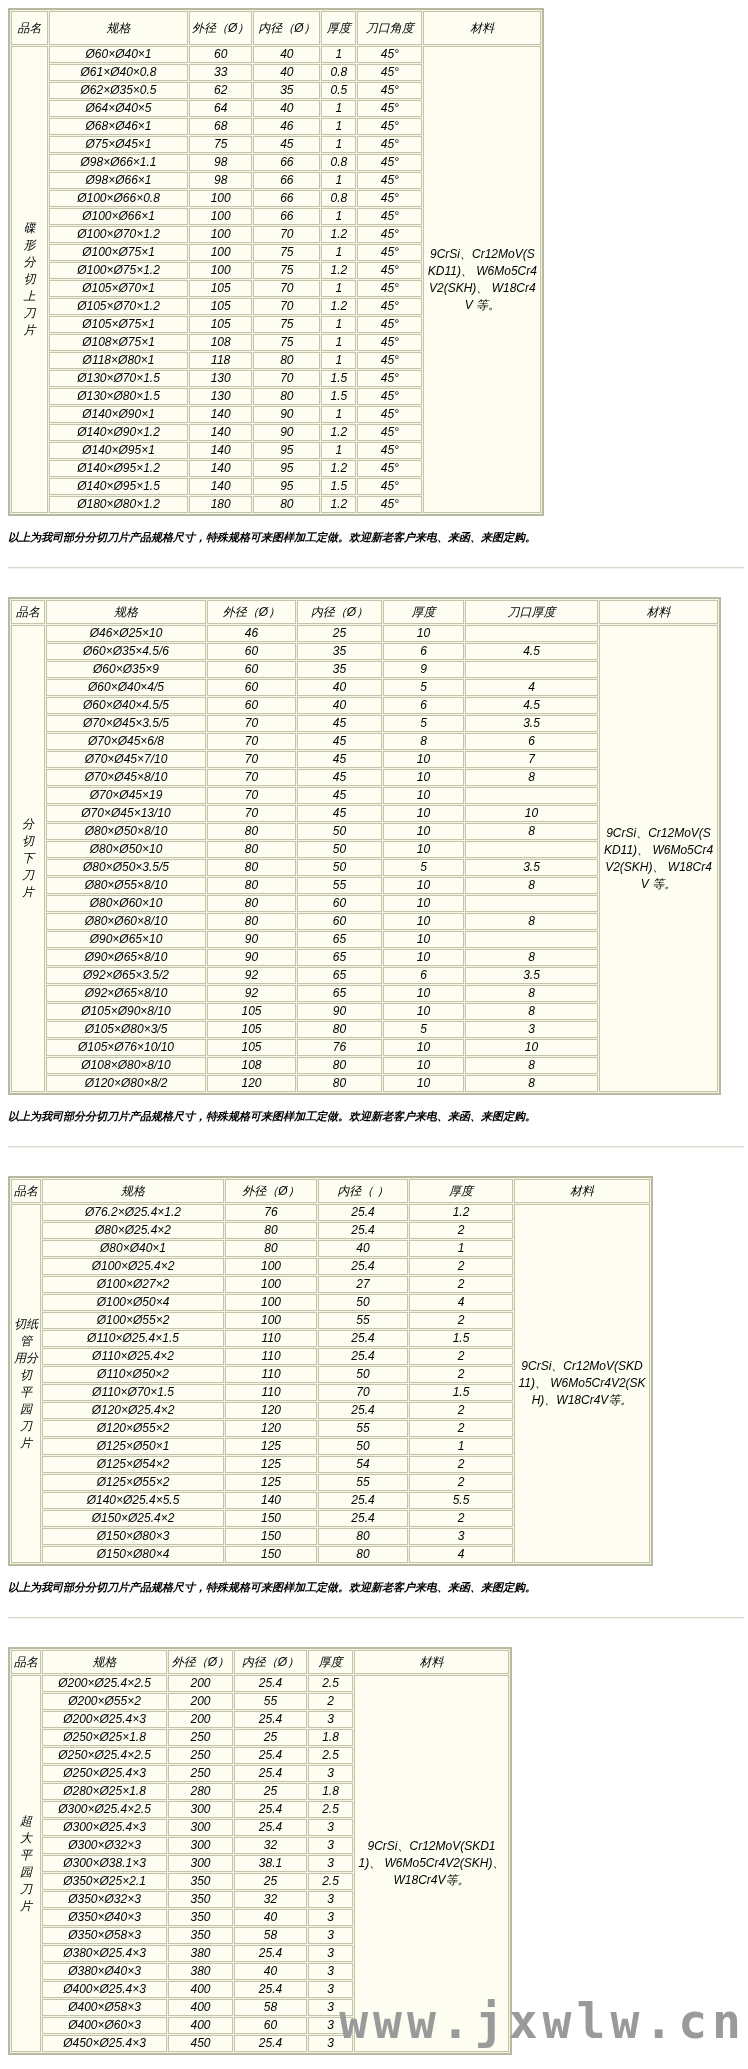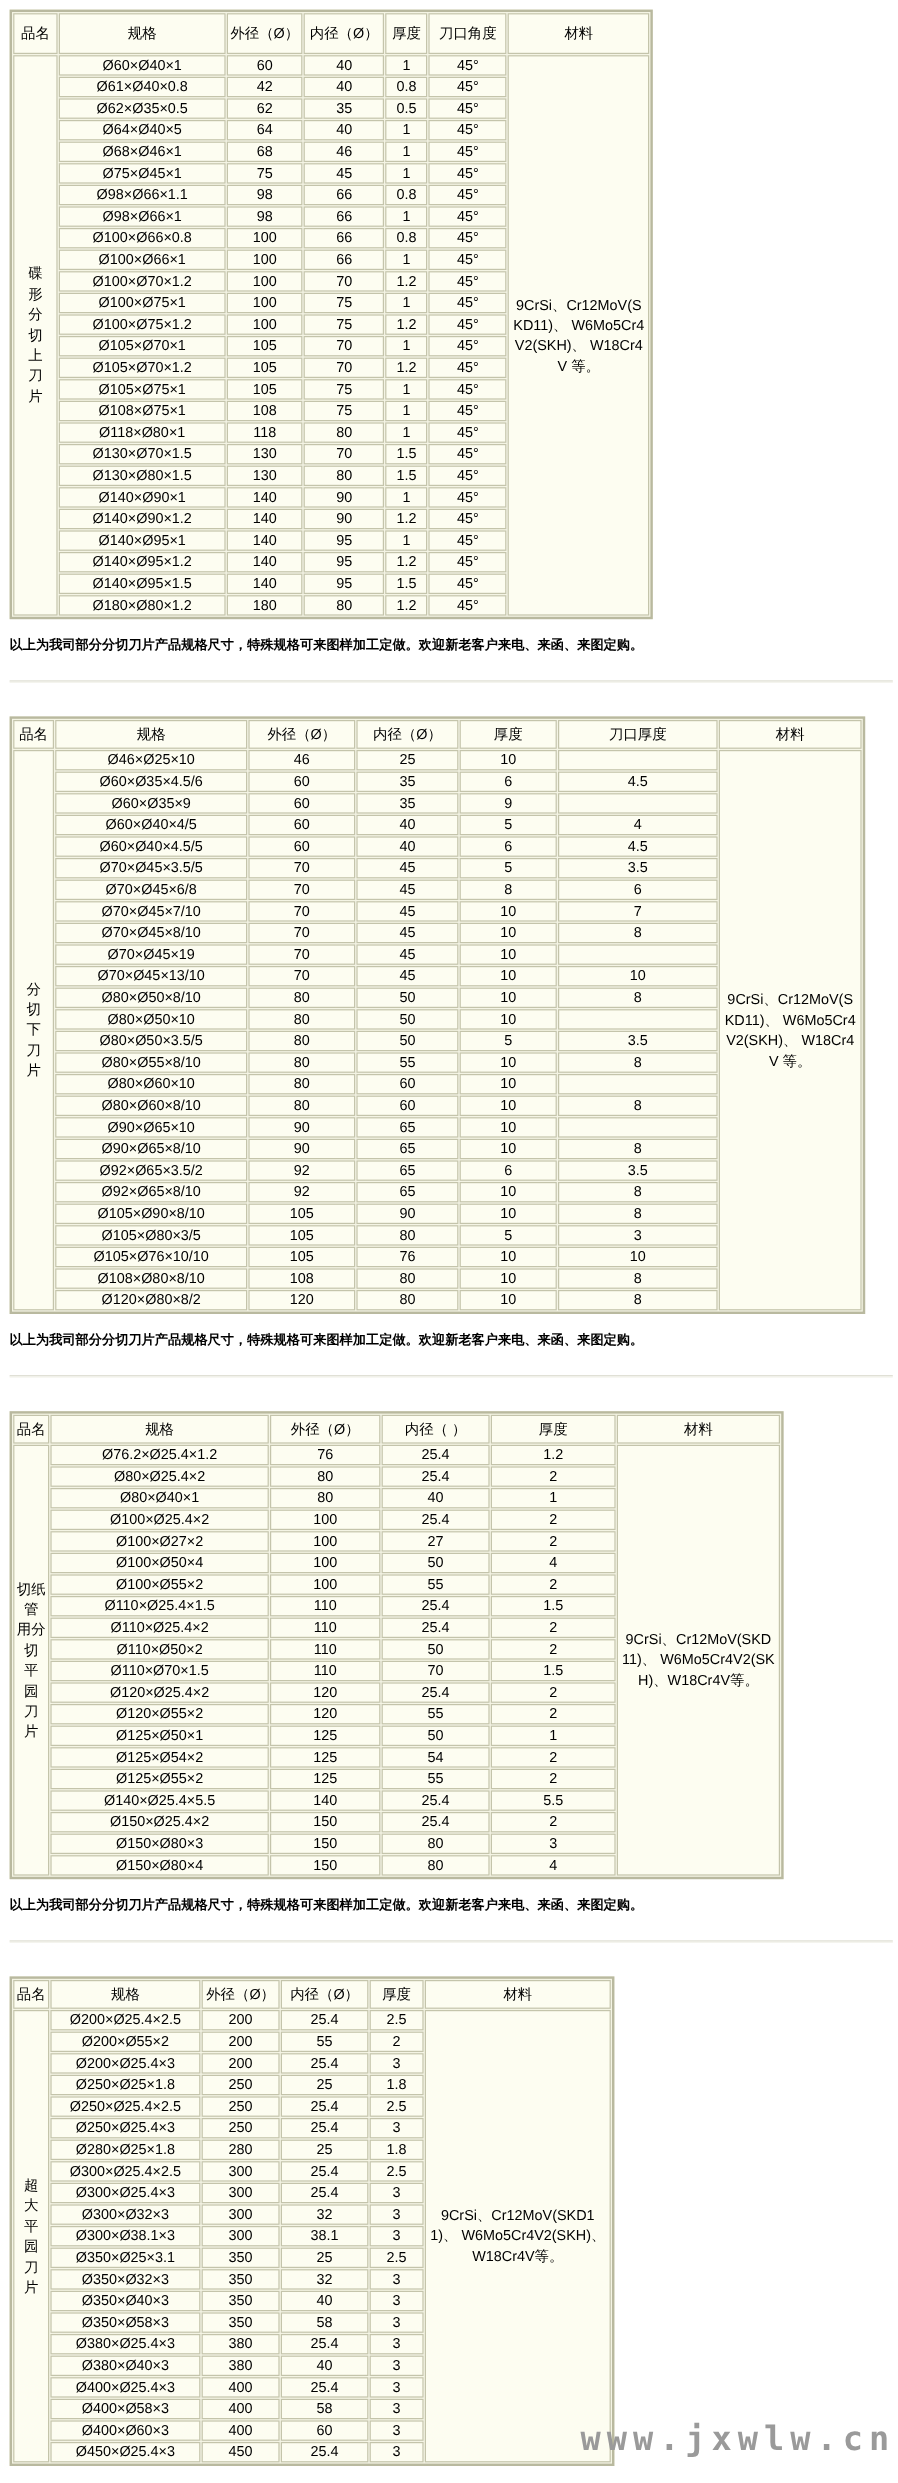--- a/index.html
+++ b/index.html
@@ -4,21 +4,21 @@
 <style>
   html,body{margin:0;padding:0;background:#ffffff;}
   .page{
     position:relative;
     width:748px;height:2069px;
     overflow:hidden;
     background:#ffffff;
     font-family:"Liberation Sans","DejaVu Sans",sans-serif;
     color:#000;
   }
-  .content{padding:8px 0 0 8px;}
+  .content{padding:8px 0 0 8px;font-style:italic;}
   .section{position:relative;}
   .spec-table{
     border-collapse:separate;
     border-spacing:1px;
     border:2px solid #b9b99f;
     background:#f4f4e4;
   }
   .spec-table th,.spec-table td{
     border:1px solid #c4c4ab;
     background:#fdfdf1;
@@ -58,21 +58,21 @@
     border-bottom:1px solid #f2f2ea;
     margin:22px 0 0 0;
     width:736px;
   }
   .gap{height:28px;}
   .watermark{
     position:absolute;
     right:2px;
     bottom:20px;
     font-family:"DejaVu Sans Mono","Liberation Mono",monospace;
-    font-size:28px;
+    font-size:48px;
     font-weight:600;
     letter-spacing:5px;
     color:#9a9a9a;
     white-space:nowrap;
   }
 </style>
 </head>
 <body>
 
 <div class="page">
@@ -113,21 +113,21 @@
               </td>
               <td>Ø60×Ø40×1</td>
               <td>60</td>
               <td>40</td>
               <td>1</td>
               <td>45°</td>
               <td class="material-cell" rowspan="26">9CrSi、Cr12MoV(SKD11)、 W6Mo5Cr4V2(SKH)、 W18Cr4V 等。</td>
             </tr>
             <tr>
               <td>Ø61×Ø40×0.8</td>
-              <td>42</td>
+              <td>33</td>
               <td>40</td>
               <td>0.8</td>
               <td>45°</td>
             </tr>
             <tr>
               <td>Ø62×Ø35×0.5</td>
               <td>62</td>
               <td>35</td>
               <td>0.5</td>
               <td>45°</td>
@@ -771,21 +771,21 @@
               <td>32</td>
               <td>3</td>
             </tr>
             <tr>
               <td>Ø300×Ø38.1×3</td>
               <td>300</td>
               <td>38.1</td>
               <td>3</td>
             </tr>
             <tr>
-              <td>Ø350×Ø25×3.1</td>
+              <td>Ø350×Ø25×2.1</td>
               <td>350</td>
               <td>25</td>
               <td>2.5</td>
             </tr>
             <tr>
               <td>Ø350×Ø32×3</td>
               <td>350</td>
               <td>32</td>
               <td>3</td>
             </tr>

